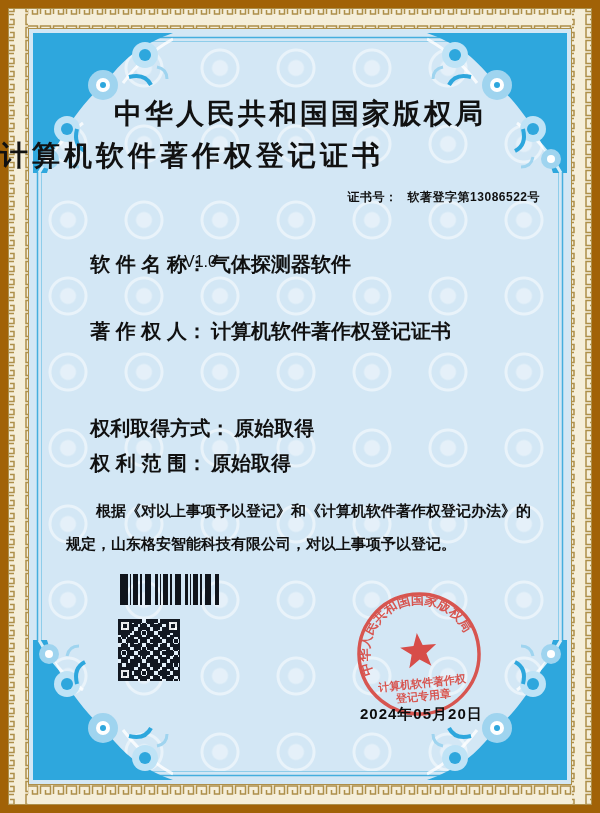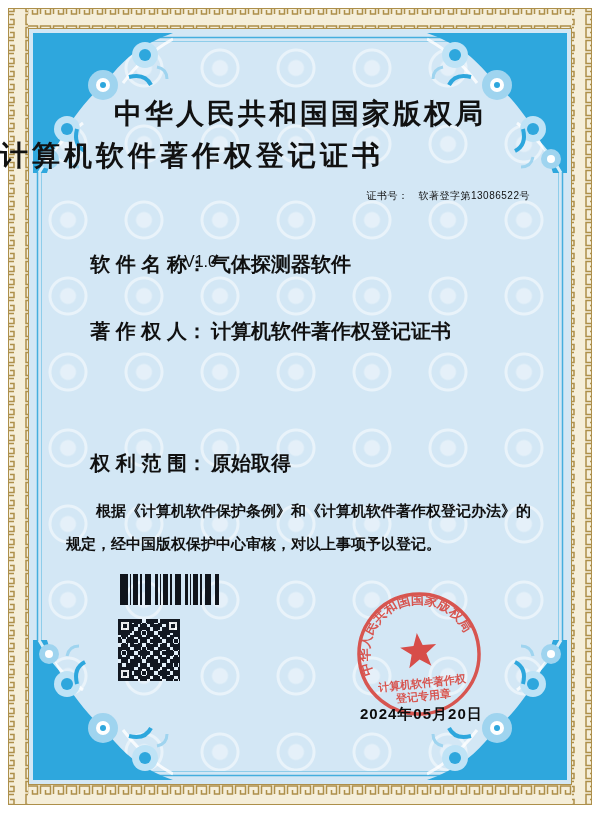--- a/index.html
+++ b/index.html
@@ -1,18 +1,18 @@
 <!DOCTYPE html>
 <html><head>
 <meta charset="utf-8">
 <style>
   html,body{margin:0;padding:0;background:#e8eef4;}
   .page{
     position:relative;width:600px;height:813px;margin:0 auto;
-    background:#ffffff;overflow:hidden;
+    background:#a16207;overflow:hidden;
     font-family:"Liberation Sans",sans-serif;
   }
   
   .paper{position:absolute;left:8px;top:8px;width:584px;height:797px;background:#d3e7f5;}
   
   .watermark{
     position:absolute;left:30px;top:30px;right:30px;bottom:30px;
     background-image:
       radial-gradient(circle, rgba(255,255,255,0) 16px, rgba(255,255,255,0.55) 17px, rgba(255,255,255,0.55) 19px, rgba(255,255,255,0) 20px),
       radial-gradient(circle, rgba(255,255,255,0.45) 7px, rgba(255,255,255,0) 9px);
@@ -31,22 +31,22 @@
     position:absolute;left:0;top:95px;width:100%;text-align:center;
     font-family:"Liberation Serif",serif;font-weight:700;
     font-size:28px;letter-spacing:3px;color:#111;
   }
   .cert-title{
     position:absolute;left:0;top:137px;width:100%;
     font-family:"Liberation Serif",serif;font-weight:700;
     font-size:28px;letter-spacing:4px;color:#111;
   }
   .certno-row{
-    position:absolute;right:70px;top:189px;
-    font-size:10px;font-weight:400;color:#101010;letter-spacing:.5px;
+    position:absolute;right:60px;top:189px;
+    font-size:12px;font-weight:700;color:#101010;letter-spacing:.5px;
   }
   .certno-row .num{margin-left:10px;}
   .field-row{position:absolute;left:68px;font-size:20px;font-weight:700;color:#101010;white-space:pre;}
   .field-row .label{display:inline-block;min-width:112px;}
   .field-row .value{margin-left:4px;}
   .version-line{position:absolute;left:184px;font-size:16px;font-weight:400;color:#101010;}
   .statement{
     position:absolute;left:66px;width:478px;
     font-size:15px;font-weight:700;color:#101010;line-height:33px;
   }
@@ -159,29 +159,32 @@
 
   <div class="field-row" style="top:228px">
     <span class="label">软 件 名 称：</span><span class="value">气体探测器软件</span>
   </div>
   <div class="version-line" style="top:253px">V1.0</div>
 
   <div class="field-row" style="top:295px">
     <span class="label">著 作 权 人：</span><span class="value">计算机软件著作权登记证书</span>
   </div>
 
+  <div class="field-row" style="top:392px">
+    <span class="label">权利取得方式：</span><span class="value">原始取得</span>
+  </div>
 
   <div class="field-row" style="top:427px">
     <span class="label">权 利 范 围：</span><span class="value">原始取得</span>
   </div>
 
 
   <div class="statement" style="top:494px">
-    <div class="l1">根据《计算机软件保护条例》和《计算机软件著作权登记办法》的</div>
-    <div class="l2">规定，经中国版权保护中心审核，对以上事项予以登记。</div>
+    <div class="l1">根据《对以上事项予以登记》和《计算机软件著作权登记办法》的</div>
+    <div class="l2">规定，山东格安智能科技有限公司，对以上事项予以登记。</div>
   </div>
 
   <div class="barcode"></div>
   <div class="qr">
     <div class="finder f-tl"></div>
     <div class="finder f-tr"></div>
     <div class="finder f-bl"></div>
   </div>
 
   <svg class="seal" viewBox="0 0 126 126">

